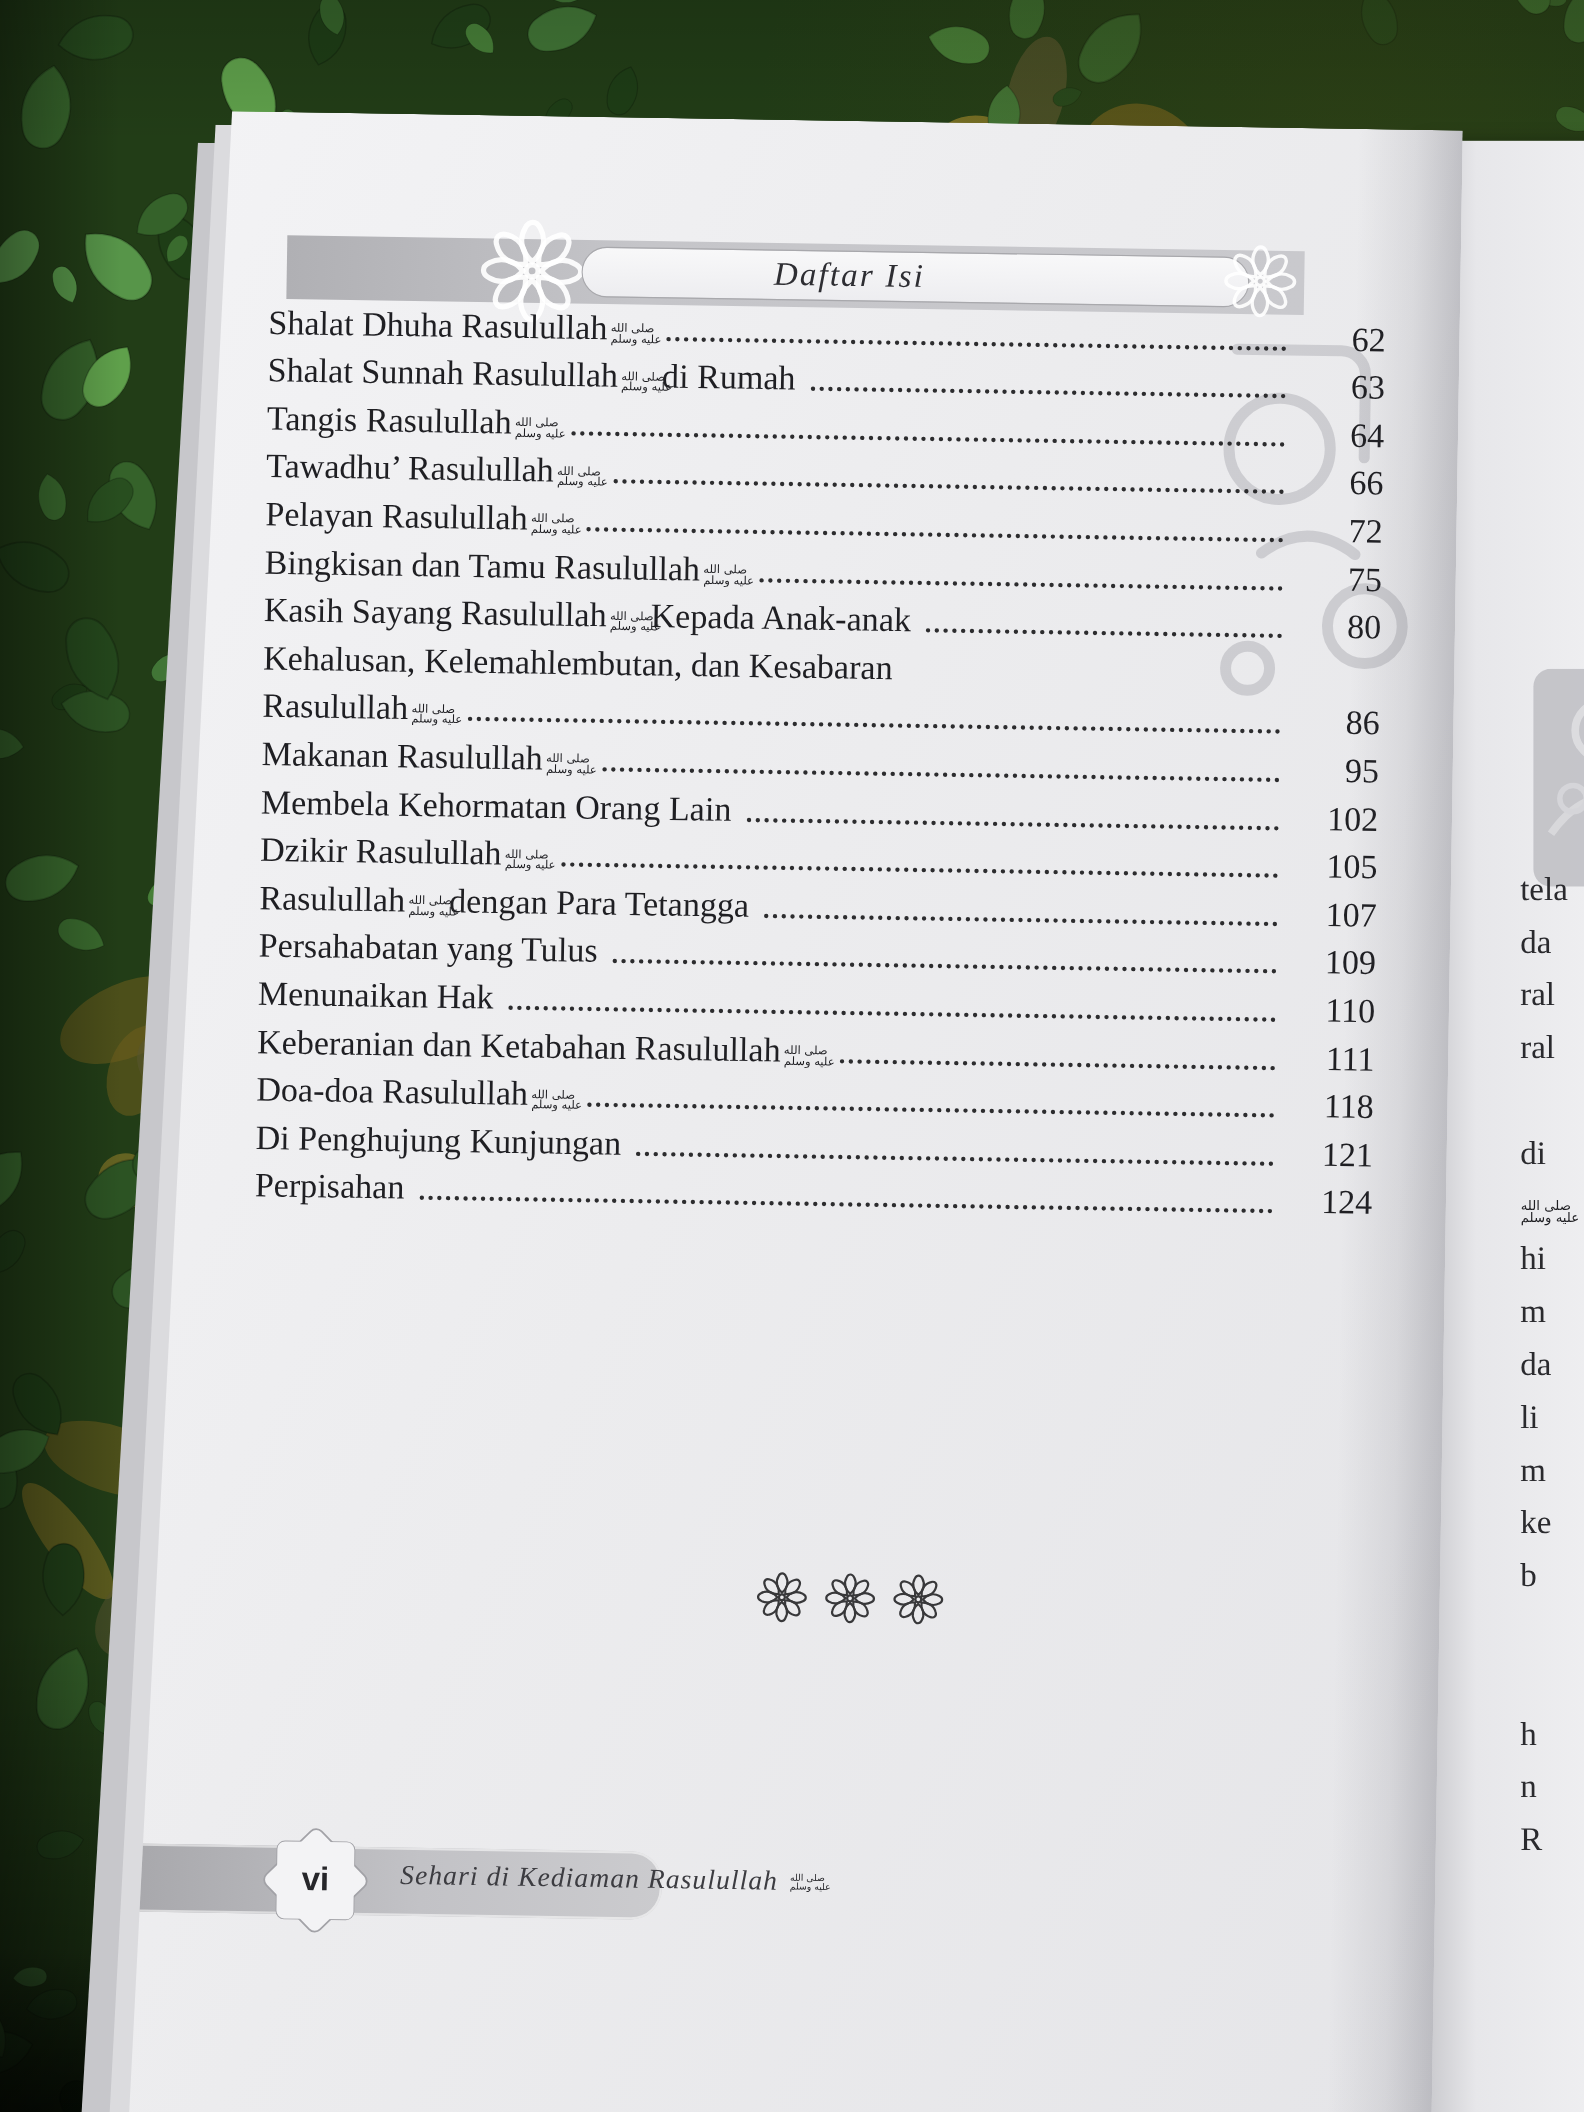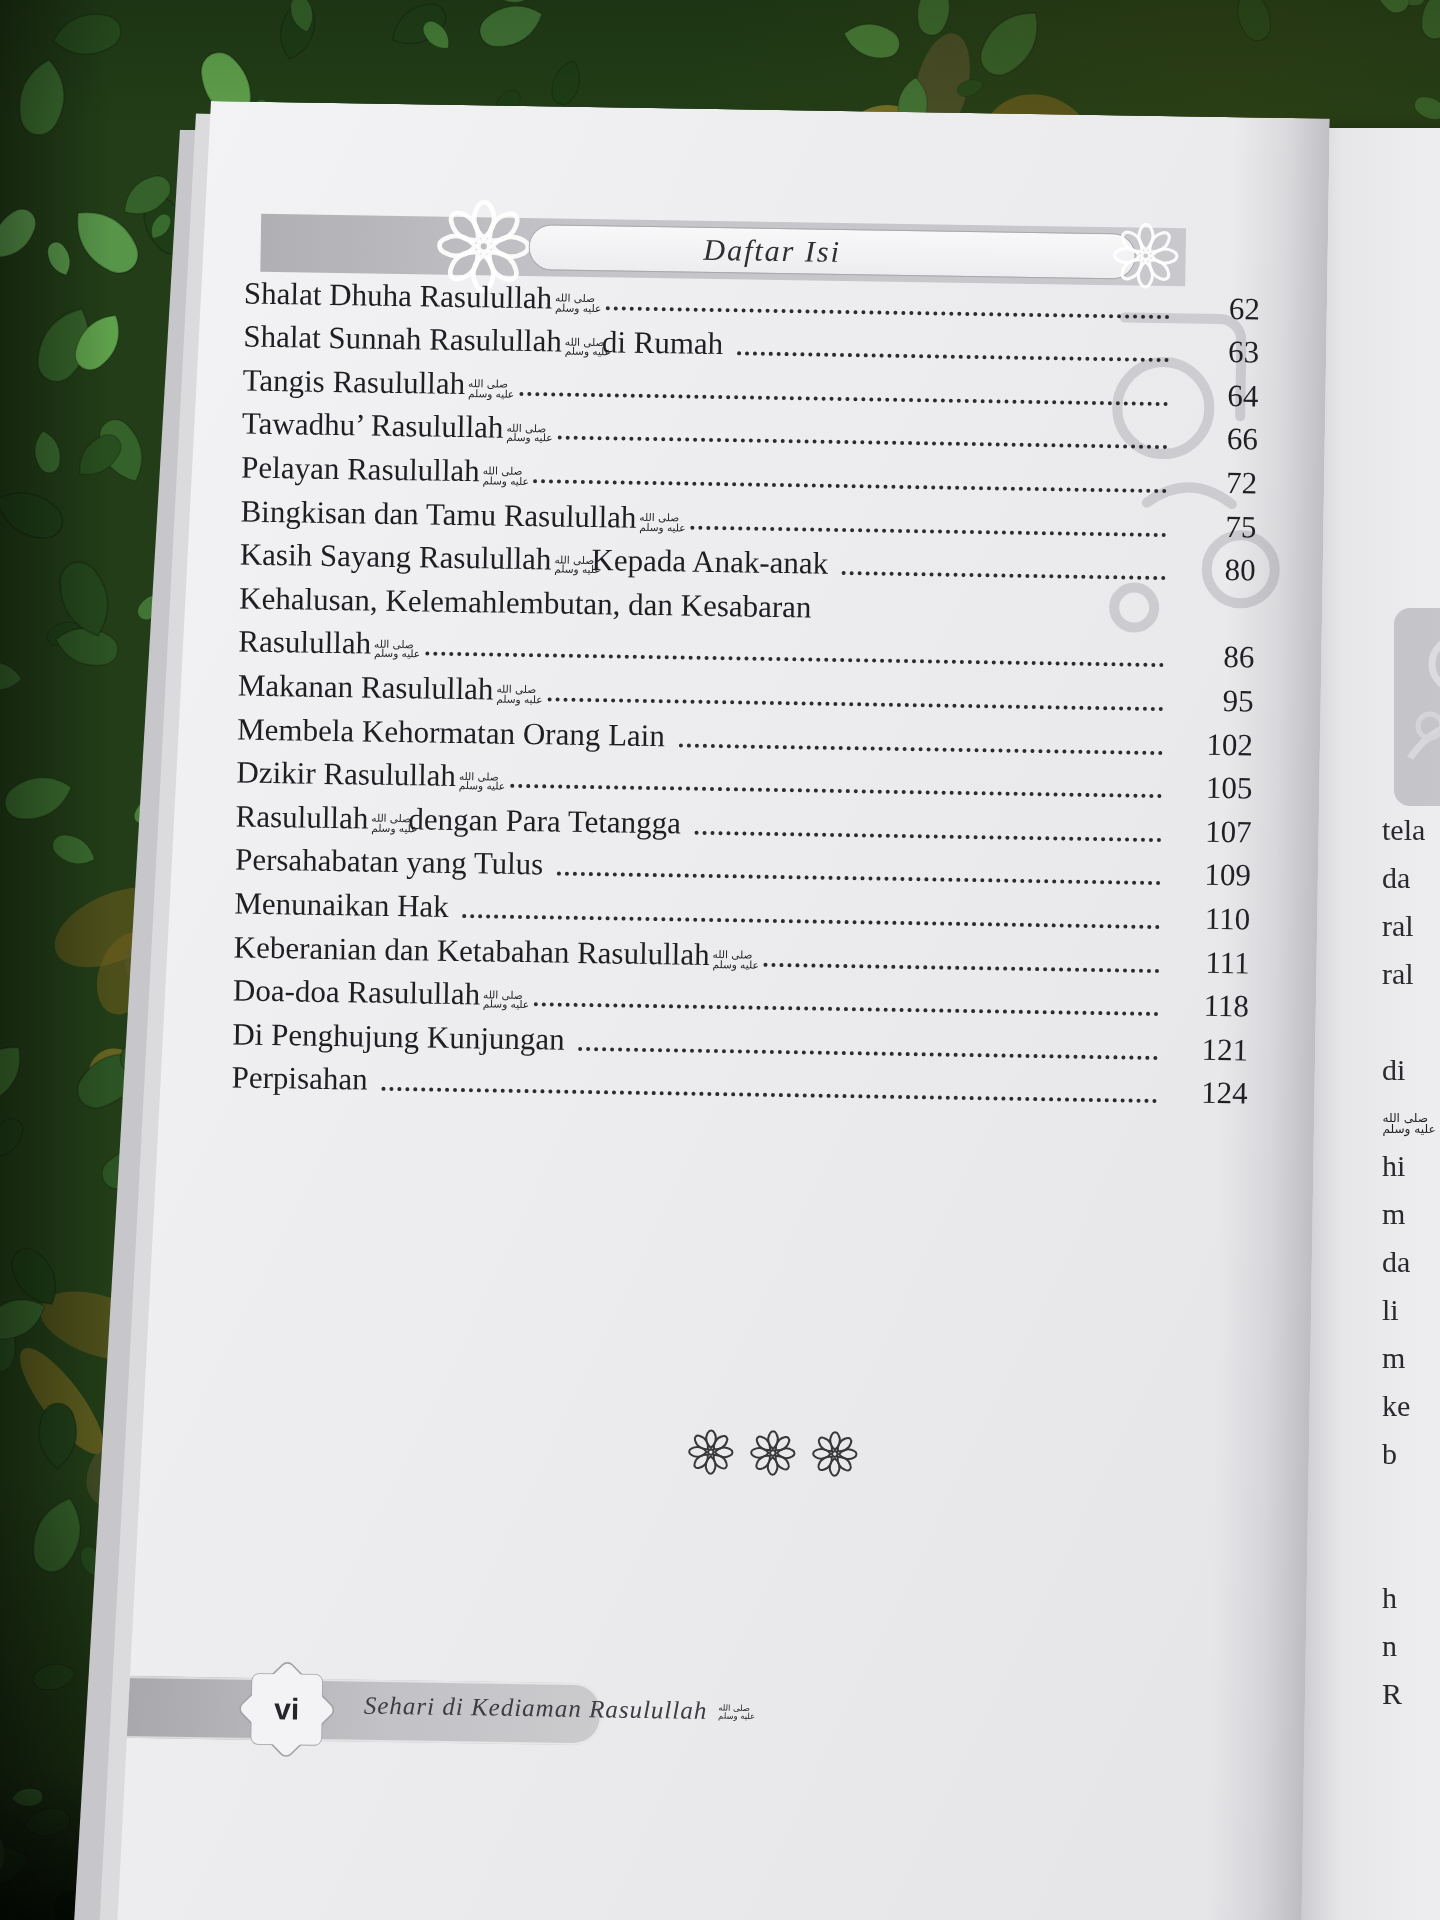--- a/index.html
+++ b/index.html
@@ -19,21 +19,21 @@
     transform:rotate(1.7deg);transform-origin:top left;
     clip-path:polygon(54px 0%,100% 0%,100% 100%,0% 100%);
     box-shadow:-18px 14px 42px rgba(0,0,0,.55), 0 20px 50px rgba(0,0,0,.5);}
   .sheet2{left:138px;top:112px;width:1178px;height:1846px;background:#dbdbde;
     transform:rotate(1.25deg);transform-origin:top left;
     clip-path:polygon(58px 0%,100% 0%,100% 100%,0% 100%);}
   .page-right{position:absolute;left:1300px;top:128px;width:170px;height:1812px;
     background:linear-gradient(to right,#cbcbcf 0px,#e7e7ea 42px,#f0f0f2 100%);
     box-shadow:-8px 0 16px rgba(0,0,0,.3);}
   .rp-orn{position:absolute;left:88px;top:480px;width:150px;height:215px;opacity:.95;}
-  .rp-frags{position:absolute;left:82px;top:678px;white-space:nowrap;}
+  .rp-frags{position:absolute;left:82px;top:657px;white-space:nowrap;}
   .frag{height:48px;font:30px/48px "Liberation Serif","DejaVu Serif",serif;color:#2a2a2e;}
   .page-left{position:absolute;left:145px;top:100px;width:1185px;height:1850px;
     transform:rotate(0.9deg);transform-origin:top left;
     background:linear-gradient(115deg,#f3f3f5 0%,#ececee 45%,#e5e5e8 100%);
     clip-path:polygon(66px 0%,100% 0%,100% 100%,0% 100%);}
   .page-left::after{content:'';position:absolute;top:0;right:0;bottom:0;width:95px;
     background:linear-gradient(to right, rgba(0,0,0,0) 0%, rgba(70,70,82,.10) 55%, rgba(70,70,82,.26) 100%);}
   .header-band{position:absolute;left:118px;top:112px;width:925px;height:58px;
     background:linear-gradient(to right,#b0b0b4 0%,#c5c5c9 35%,#c9c9cd 100%);}
   .band-pill{position:absolute;left:268px;top:6px;right:50px;bottom:6px;

